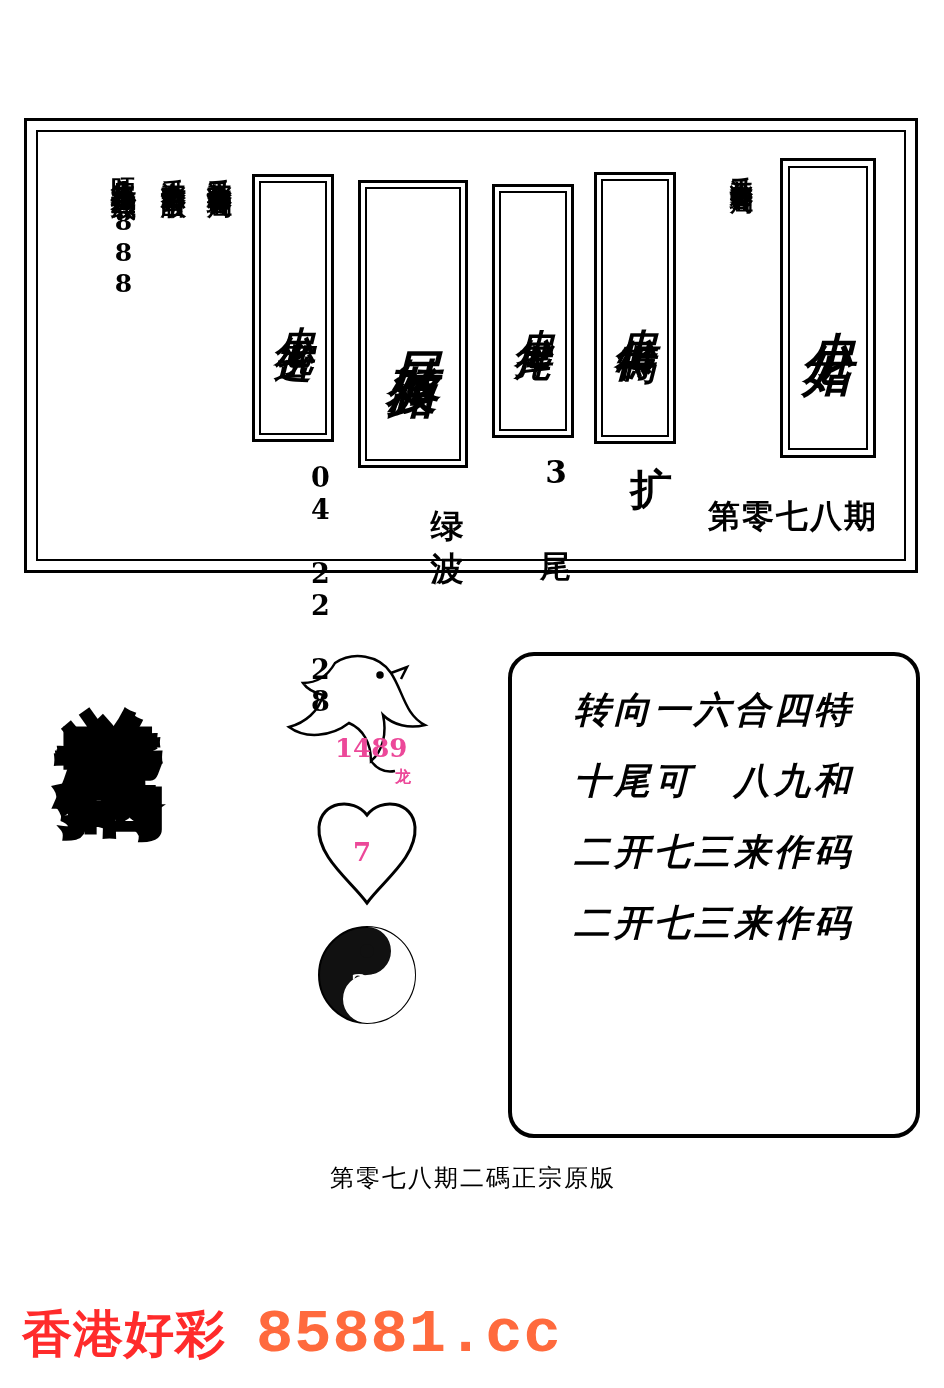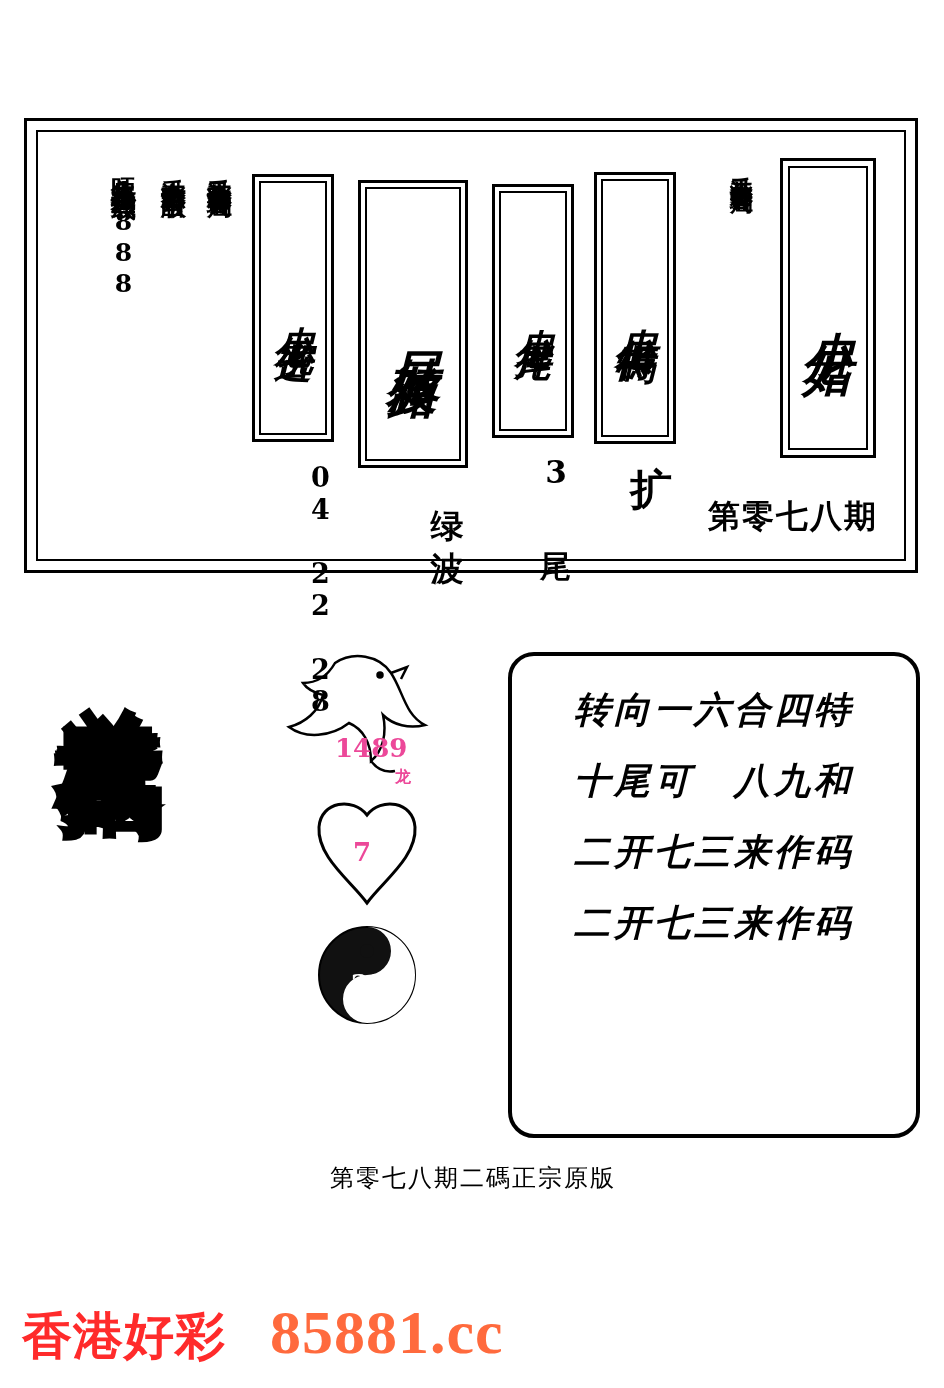--- a/index.html
+++ b/index.html
@@ -223,31 +223,31 @@
     letter-spacing: 2px;
   }
 
   
   .watermark {
     position: absolute;
     left: 22px;
     bottom: 18px;
     display: flex;
     align-items: baseline;
-    gap: 44px;
+    gap: 30px;
   }
   .wm-text {
     font-family: "DejaVu Sans", "Liberation Sans", sans-serif;
     font-weight: bold;
     font-size: 50px;
     color: #ff2b2b;
     letter-spacing: 1px;
   }
   .wm-url {
-    font-family: Liberation Serif, serif;
+    font-family: Liberation Mono, monospace;
     font-weight: bold;
     font-size: 62px;
     color: #ff6a3d;
     letter-spacing: 1px;
   }
 </style>
 </head>
 <body>
 
 <div class="top-panel">

